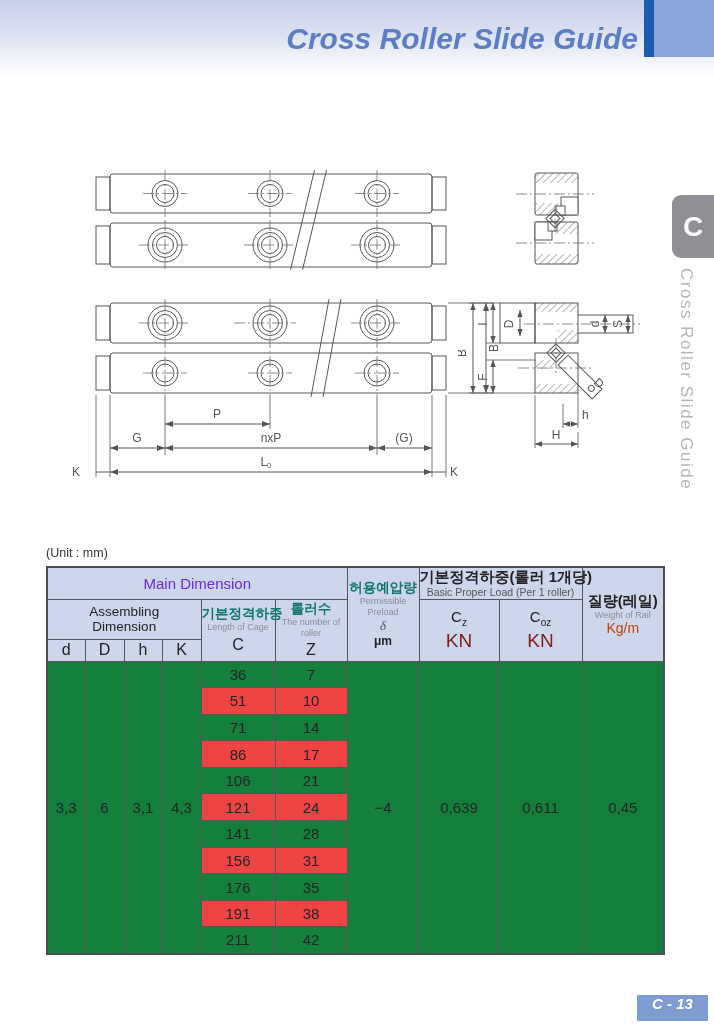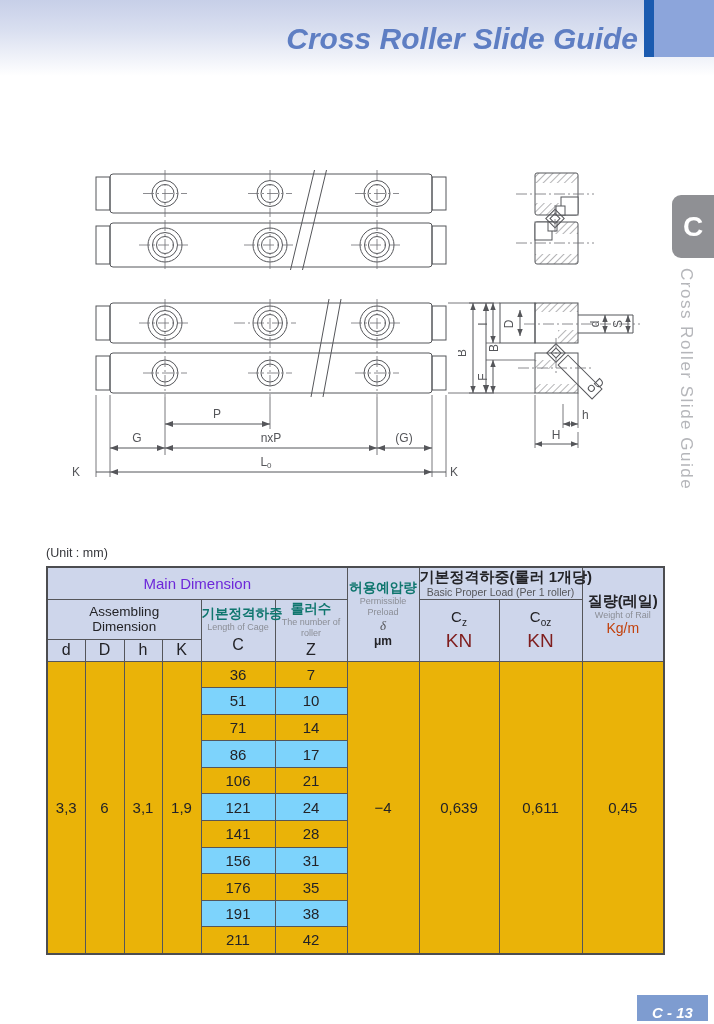--- a/index.html
+++ b/index.html
@@ -24,42 +24,42 @@
   .dlabel-sm{font-size:8px;fill:#55565a}
   
   .unit-note{position:absolute;top:546px;left:46px;width:617px;
         font-size:12.5px;color:#35363a}
   table.dim{position:absolute;top:566px;left:46px;width:617px;border-collapse:collapse;
         table-layout:fixed;border:2px solid #4c4d50}
   table.dim th,table.dim td{border:1px solid #55565a;padding:0;text-align:center;vertical-align:middle}
   table.dim thead th{background:#ced6eb;font-weight:normal}
   tr.r1{height:32px} tr.r2{height:40px} tr.r3{height:22px}
   tbody.bd tr{height:26.6px}
-  tbody.bd td{font-size:15px;color:#232327;background:#eab308}
-  tr.shade td{background:#7dd3fc}
+  tbody.bd td{font-size:15px;color:#232327;background:#15803d}
+  tr.shade td{background:#ef4444}
   .main-dim{font-size:15px;color:#6d28d9}
   .assm{font-size:13.5px;line-height:1.12;color:#232327;padding:4px 27px !important}
   .colsym{font-size:16px;color:#232327}
   .ko{font-size:13.5px;font-weight:bold;color:#0f766e;line-height:1.2;white-space:nowrap}
   .ko-big{font-size:15px;font-weight:bold;color:#232327;line-height:1.2;white-space:nowrap}
   .en{font-size:9px;color:#8b8e96;line-height:1.15}
   .en-load{font-size:10.5px;color:#55565a;line-height:1.15}
   .sym-it{font-style:italic;font-family:"Liberation Serif","DejaVu Serif",serif;
         font-size:13px;color:#55565a;margin-top:2px;line-height:1.15}
   .unit-b{font-size:12px;font-weight:bold;color:#232327;line-height:1.2}
   .czline{font-size:15px;color:#232327;line-height:1.2}
   .czline sub{font-size:10px}
   .kn{font-size:19px;color:#7f1d1d;line-height:1.25}
   .kgm{font-size:14px;color:#c2410c;}
   .sym-c{font-size:16px;color:#232327;margin-top:2px;line-height:1.2}
   .footnote{position:absolute;top:960px;left:46px;width:622px;text-align:right;
         font-size:12.5px;color:#35363a}
   .page-badge{position:absolute;top:995px;left:637px;width:71px;height:26px;background:#7e9cd0;
         color:#ffffff;font-style:italic;font-weight:bold;font-size:15px;
-        display:flex;align-items:flex-end;justify-content:center}
+        display:flex;align-items:flex-start;justify-content:center}
 </style>
 </head>
 <body>
 
 <div class="page">
 
   <div class="page-header">
     <h1 class="page-title">Cross Roller Slide Guide</h1>
     <div class="accent-bar"></div>
     <div class="accent-block"></div>
@@ -351,21 +351,21 @@
         <th class="colsym">D</th>
         <th class="colsym">h</th>
         <th class="colsym">K</th>
       </tr>
     </thead>
     <tbody class="bd">
       <tr>
         <td rowspan="11">3,3</td>
         <td rowspan="11">6</td>
         <td rowspan="11">3,1</td>
-        <td rowspan="11">1,9</td>
+        <td rowspan="11">4,3</td>
         <td>36</td>
         <td>7</td>
         <td rowspan="11">−4</td>
         <td rowspan="11">0,639</td>
         <td rowspan="11">0,611</td>
         <td rowspan="11">0,45</td>
       </tr>
       <tr class="shade">
           <td>51</td>
           <td>10</td>

